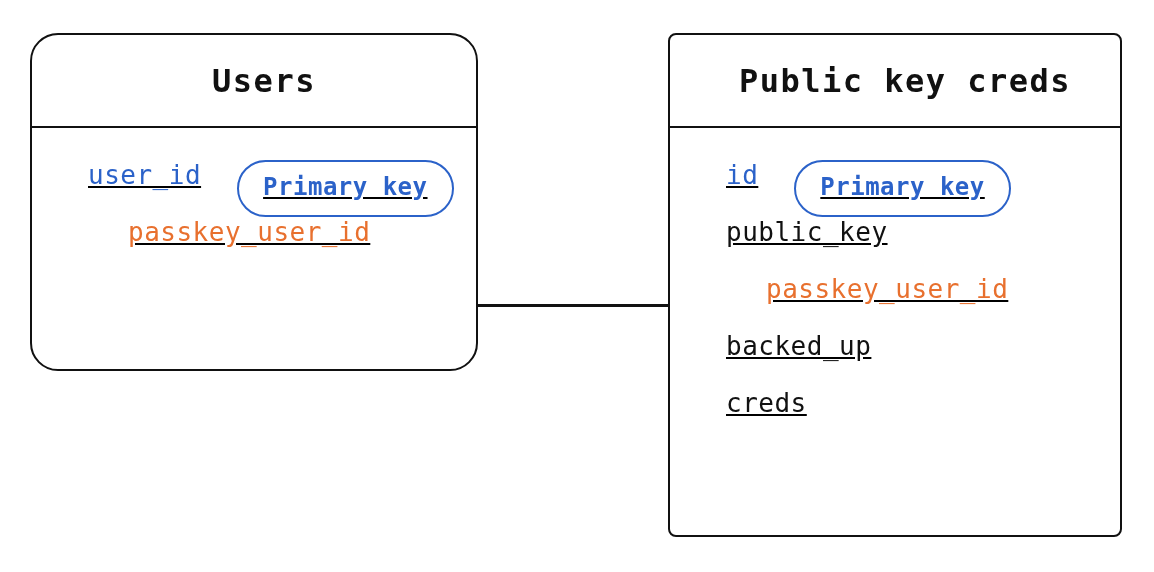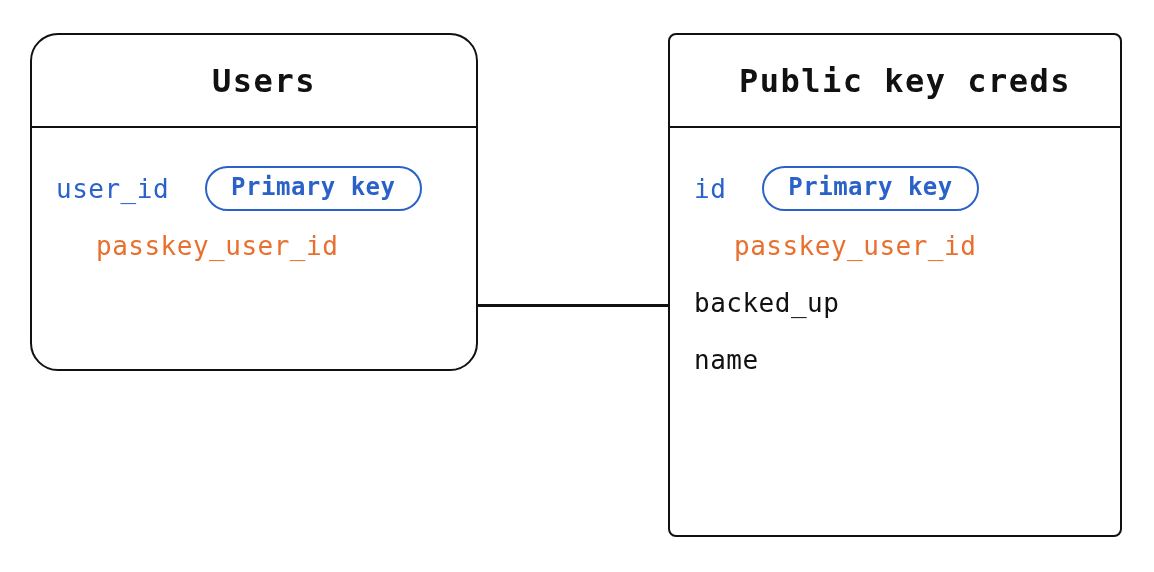--- a/index.html
+++ b/index.html
@@ -32,25 +32,26 @@
     height: 93px;
     border-bottom: 2.5px solid var(--ink);
     display: flex; align-items: center; justify-content: center;
     font-size: 32px; font-weight: bold; color: var(--ink);
     letter-spacing: 1.5px;
     padding-left: 20px;
   }
   .tbl-body { padding-top: 32px; }
   .row {
     height: 57px;
-    display: flex; align-items: center;
-    padding-left: 24px;
+    display: flex; 
+    padding-left: 56px;
     font-size: 26px;
     letter-spacing: 0.5px;
     white-space: nowrap;
+    text-decoration: underline;
   }
   .f-ink    { color: var(--ink); }
   .f-blue   { color: var(--blue); }
   .f-orange { color: var(--orange); margin-left: 40px; }
   .pk-badge {
     display: inline-flex; align-items: center; justify-content: center;
     margin-left: 36px;
     padding: 5px 24px 7px 24px;
     border: 2px solid var(--blue);
     border-radius: 999px;
@@ -87,24 +88,27 @@
   <div class="connector"></div>
 
   <div class="er-table tbl-creds">
     <div class="tbl-header">Public key creds</div>
     <div class="tbl-body">
       <div class="row">
         <span class="f-blue">id</span>
         <span class="pk-badge">Primary key</span>
       </div>
       <div class="row">
+        <span class="f-ink">public_key</span>
+      </div>
+      <div class="row">
         <span class="f-orange">passkey_user_id</span>
       </div>
       <div class="row">
         <span class="f-ink">backed_up</span>
       </div>
       <div class="row">
-        <span class="f-ink">name</span>
+        <span class="f-ink">creds</span>
       </div>
     </div>
   </div>
 
 </div>
 
 </body></html>

